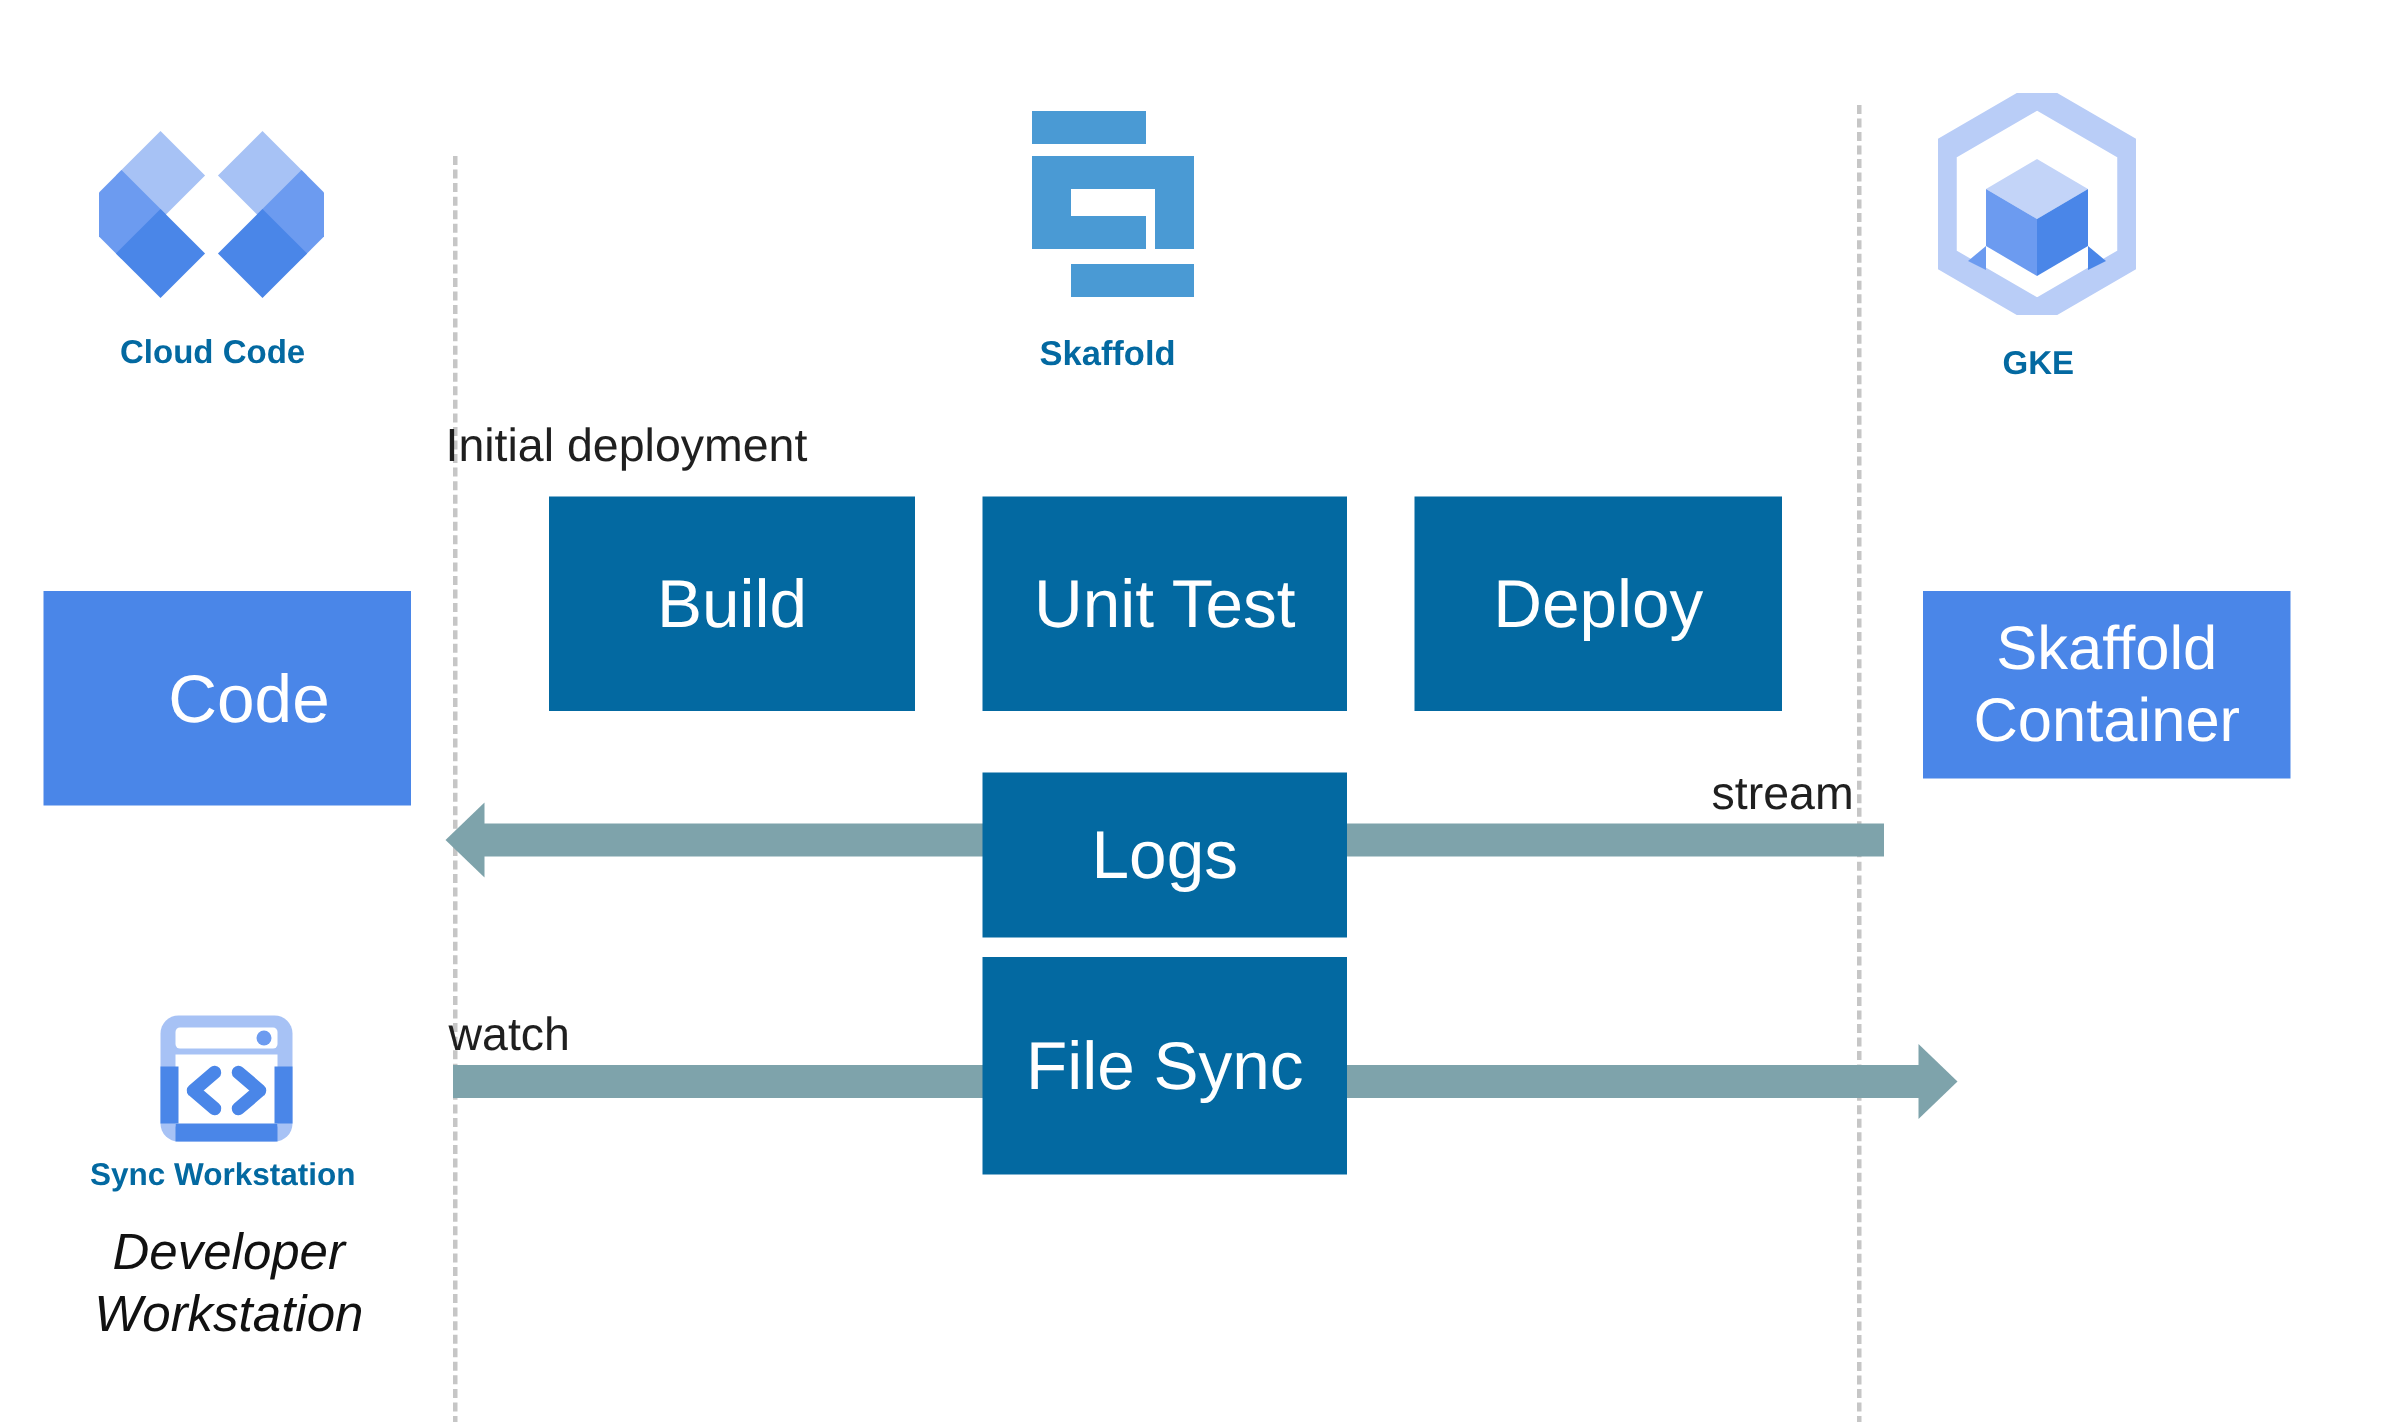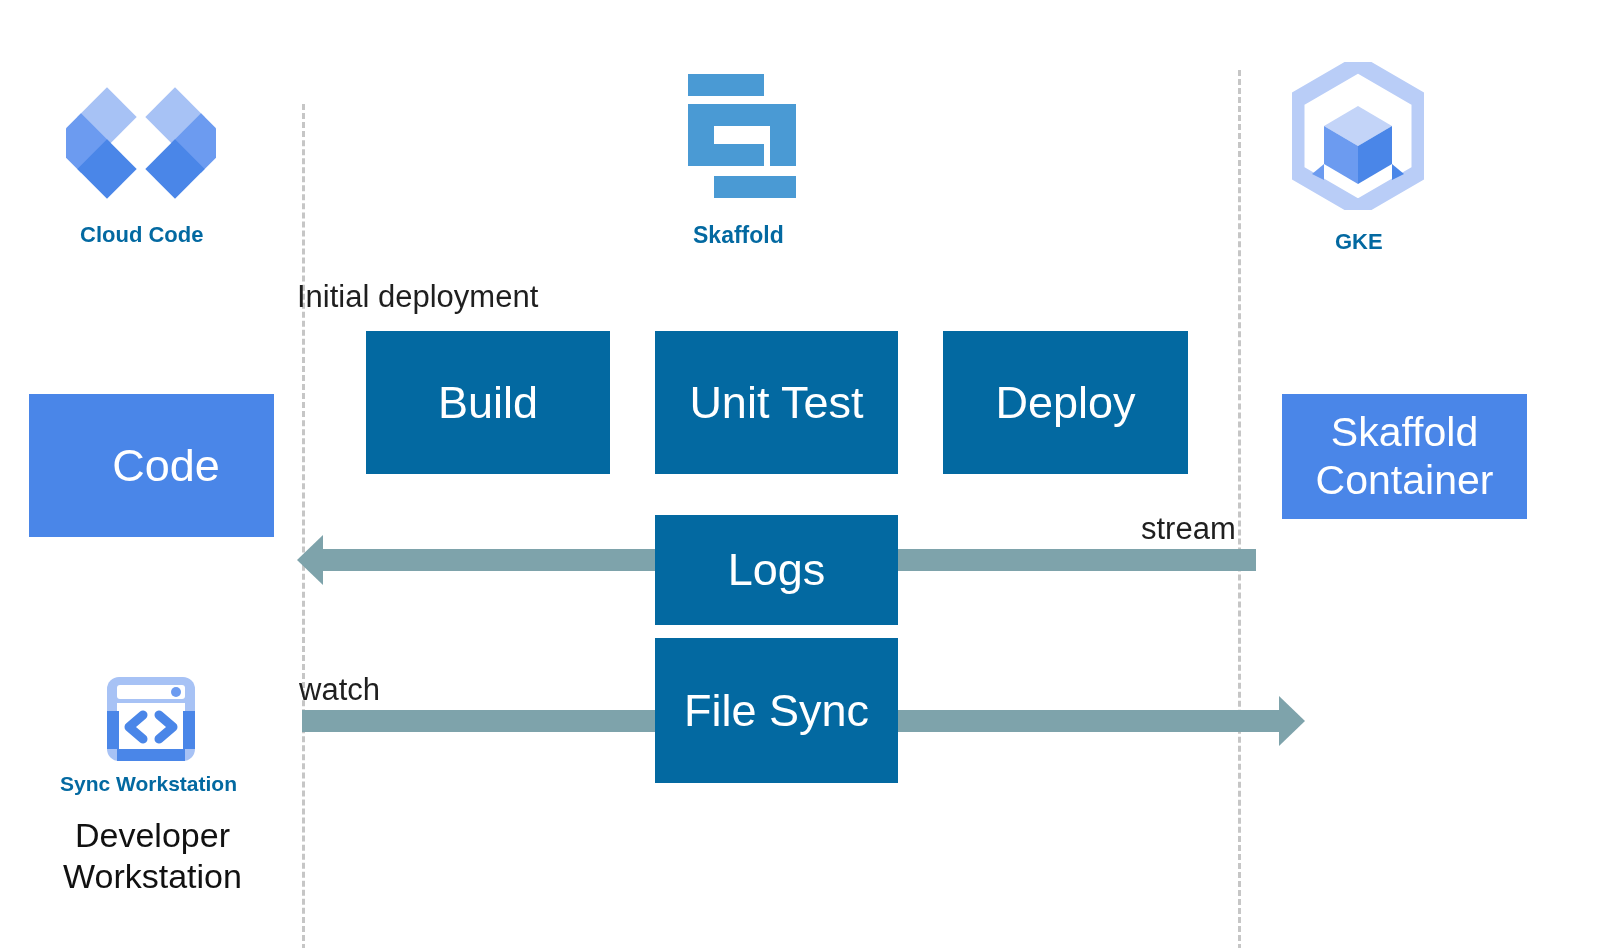--- a/index.html
+++ b/index.html
@@ -100,21 +100,21 @@
 
   #label-initial-deployment { left: 297px;  top: 279px; }
   #label-stream             { left: 1141px; top: 511px; }
   #label-watch              { left: 299px;  top: 672px; }
 
   #label-cloud-code    { left: 80px;   top: 222px; font-size: 22px; }
   #label-skaffold      { left: 693px;  top: 222px; font-size: 23px; }
   #label-gke           { left: 1335px; top: 229px; font-size: 22px; }
   #label-cloud-workstation { left: 60px; top: 772px; font-size: 21px; }
 
-  #label-developer-workstation { left: 30px;   top: 815px; width: 245px; }
+  #label-developer-workstation { left: 30px;   top: 815px; width: 245px; font-style: italic; }
   #label-development-environment { left: 1282px; top: 785px; width: 260px; text-align: left; }
 
   
   .logo { position: absolute; }
 
   
   #logo-cloud-code { left: 66px; top: 80px; width: 150px; height: 120px; }
 
   
   #logo-skaffold { left: 684px; top: 74px; width: 116px; height: 124px; }

